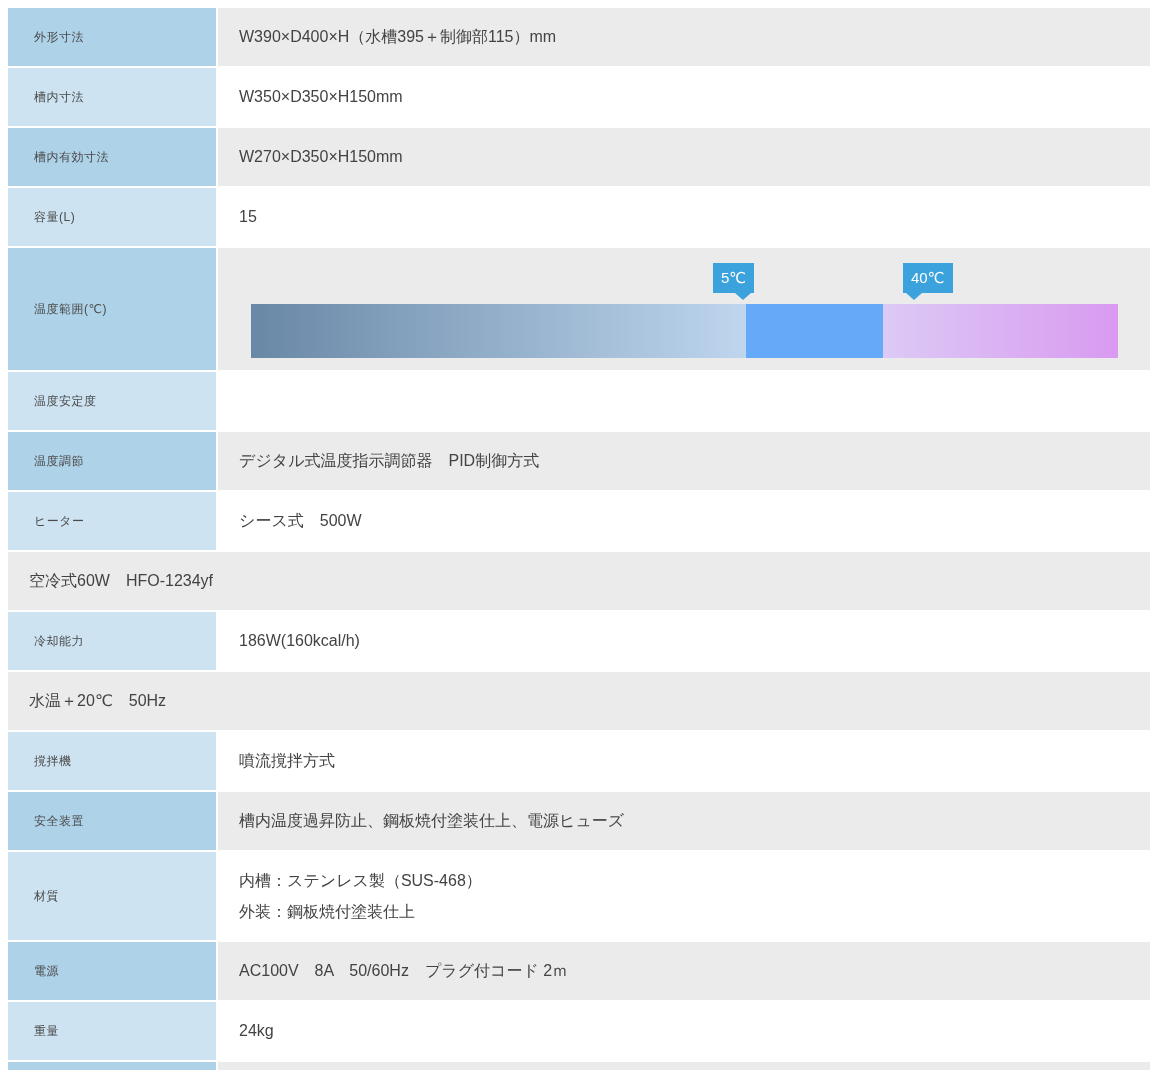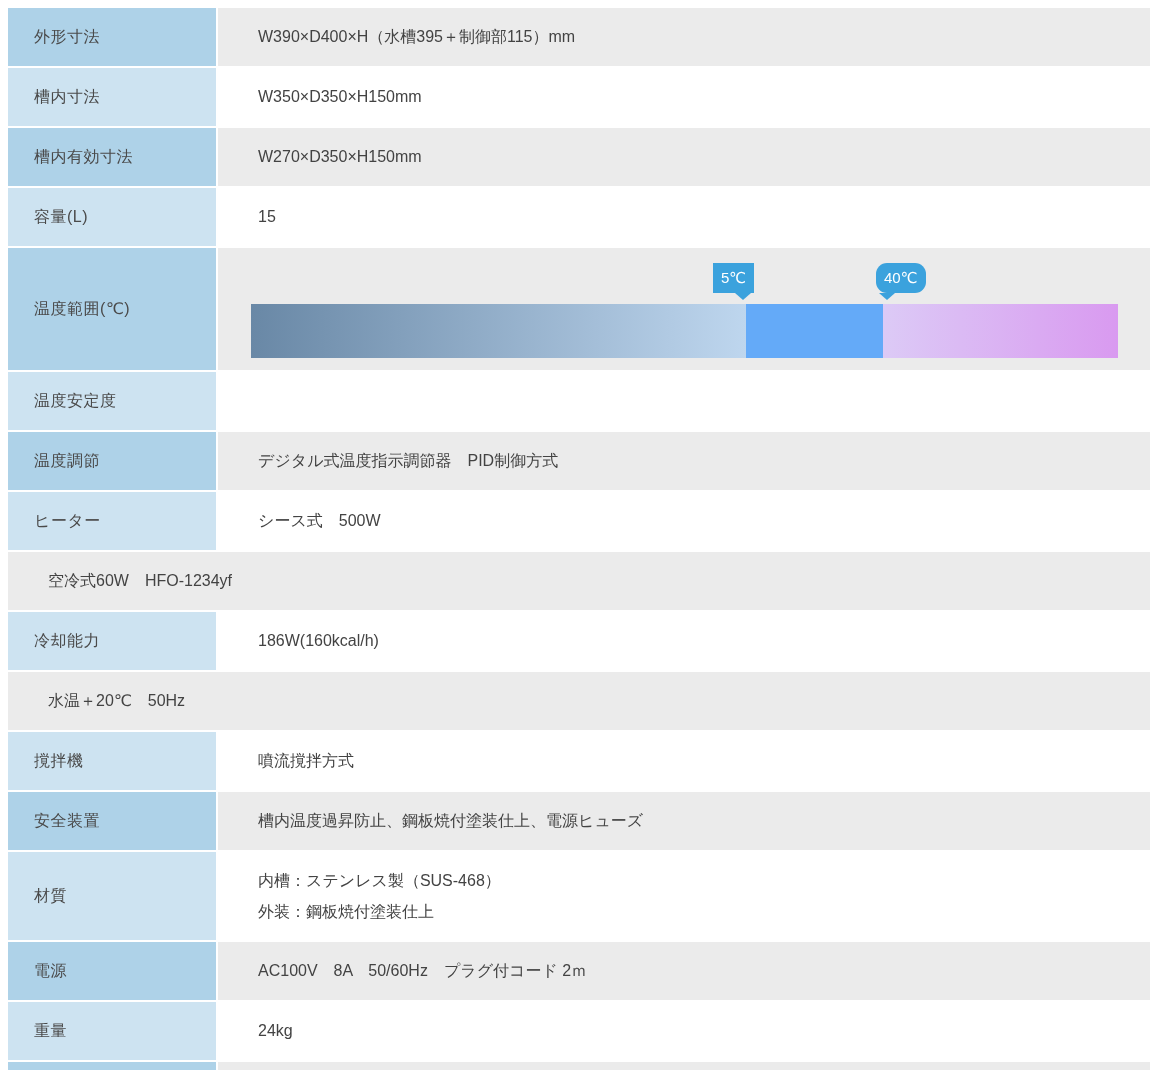--- a/index.html
+++ b/index.html
@@ -5,26 +5,26 @@
   * { margin:0; padding:0; box-sizing:border-box; }
   html,body { width:1160px; height:1070px; overflow:hidden; background:#ffffff;
     font-family:"Liberation Sans","DejaVu Sans",sans-serif; }
   .spec-table { position:absolute; left:8px; top:8px; width:1142px; }
   .row { display:flex; margin-bottom:2px; height:58px; }
   .row.tall-temp { height:122px; }
   .row.tall-material { height:88px; }
   .cell-label {
     width:208px; flex:0 0 208px; margin-right:2px; background:#cde3f1;
     display:flex; align-items:center; padding-left:26px;
-    font-size:16px; color:#4a4a4a; letter-spacing:0.5px;
+    font-size:12px; color:#4a4a4a; letter-spacing:0.5px;
   }
   .row.dark .cell-label { background:#aed2e8; }
   .cell-value {
     flex:1; background:#ffffff; display:flex; align-items:center;
-    padding-left:40px; font-size:16px; color:#434343;
+    padding-left:21px; font-size:16px; color:#434343;
   }
   .row.dark .cell-value { background:#ebebeb; }
   
   .cell-value.multiline { flex-direction:column; justify-content:center; align-items:flex-start; line-height:31px; }
   
   .cell-value.temp-cell { position:relative; padding:0; }
   .temp-bar { position:absolute; left:33px; top:56px; width:867px; height:54px; display:flex; }
   .seg-cold  { width:495px; height:100%; background:linear-gradient(to right,#6988a6,#bed6ee); }
   .seg-range { width:137px; height:100%; background:#64aaf8; }
   .seg-warm  { width:235px; height:100%; background:linear-gradient(to right,#dccaf6,#d99af0); }
@@ -32,21 +32,21 @@
     position:absolute; top:-41px; height:30px; line-height:30px; padding:0 8px;
     background:#3ba2dd; color:#ffffff; font-size:15px; white-space:nowrap;
   }
   .temp-badge::after {
     content:""; position:absolute; bottom:-7px; width:0; height:0;
     border-left:8px solid transparent; border-right:8px solid transparent;
     border-top:7px solid #3ba2dd;
   }
   .badge-min { left:462px; }
   .badge-min::after { right:3px; }
-  .badge-max { left:625px;border-radius:11px; }
+  .badge-max { left:652px; }
   .badge-max::after { left:3px; }
 </style>
 </head>
 <body>
 
 <div class="spec-table">
 
   <div class="row dark">
     <div class="cell-label">外形寸法</div>
     <div class="cell-value">W390×D400×H（水槽395＋制御部115）mm</div>

